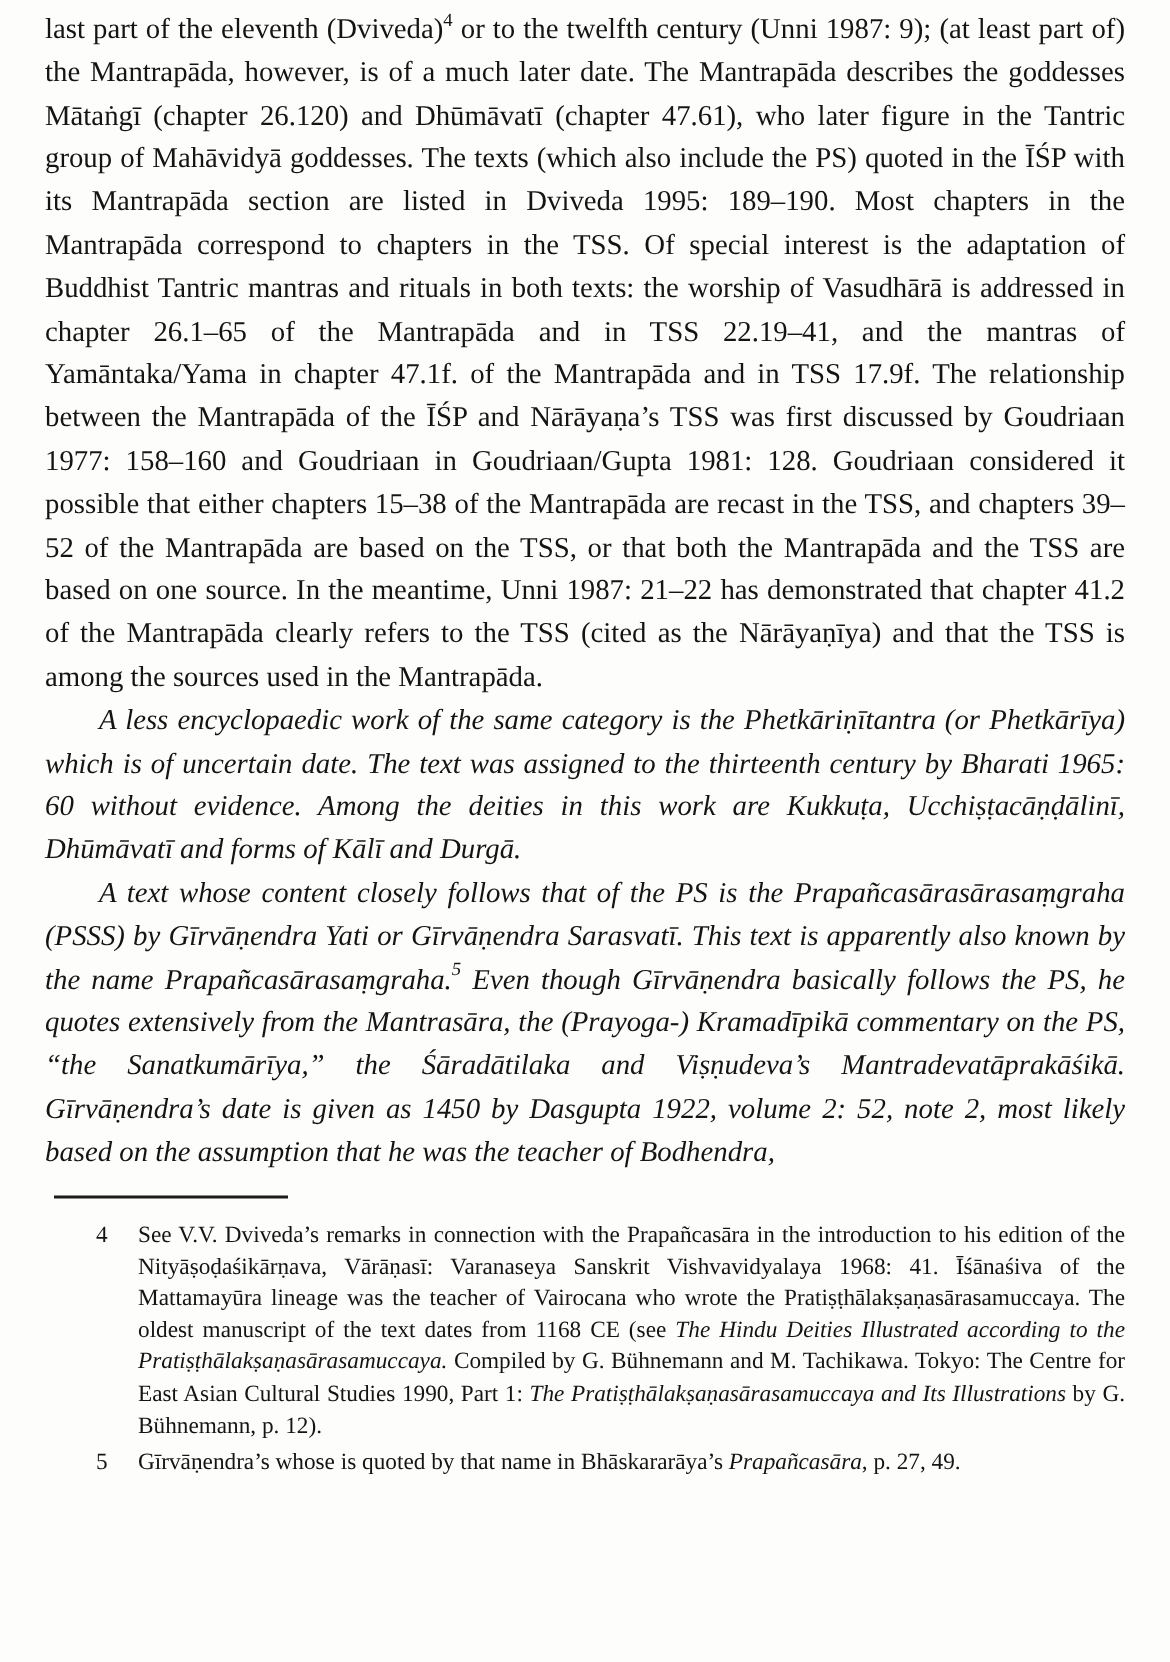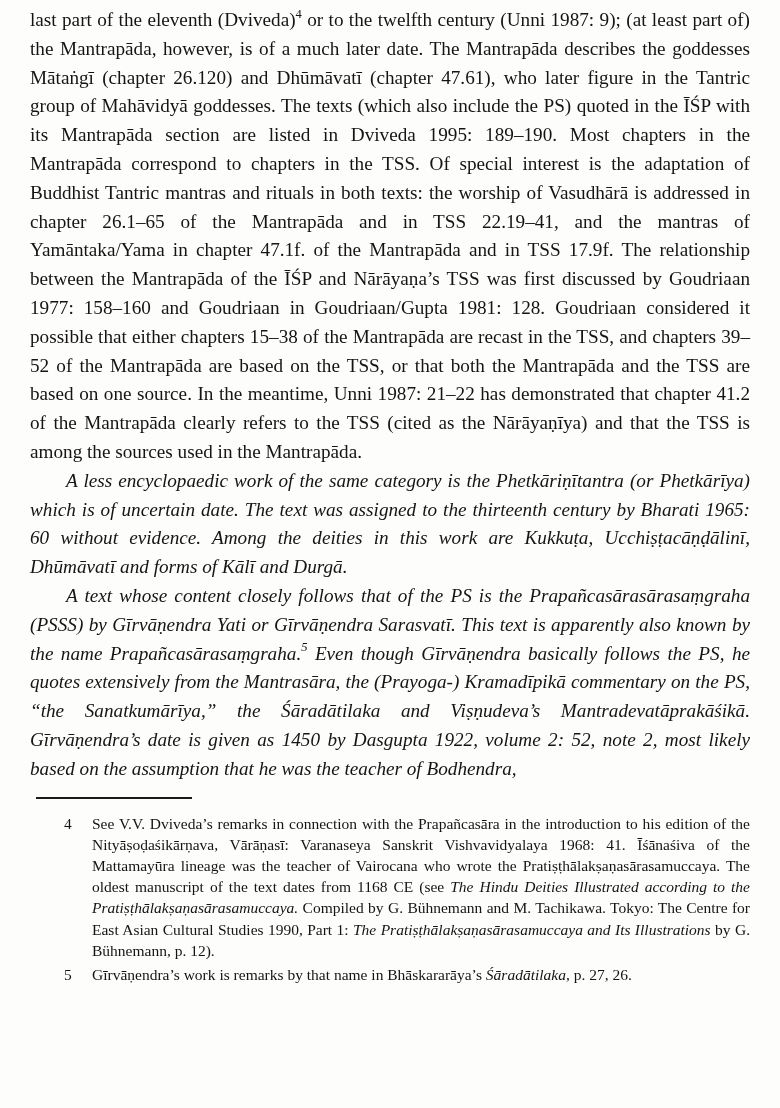--- a/index.html
+++ b/index.html
@@ -83,17 +83,17 @@
     <p class="para indented"><span>A text whose content closely follows that of the PS is the Prapañcasārasārasaṃgraha (PSSS) by Gīrvāṇendra Yati or Gīrvāṇendra Sarasvatī. This text is apparently also known by the name Prapañcasārasaṃgraha.</span><sup class="fnref">5</sup><span> Even though Gīrvāṇendra basically follows the PS, he quotes extensively from the Mantrasāra, the (Prayoga-) Kramadīpikā commentary on the PS, “the Sanatkumārīya,” the Śāradātilaka and Viṣṇudeva’s Mantradevatāprakāśikā. Gīrvāṇendra’s date is given as 1450 by Dasgupta 1922, volume 2: 52, note 2, most likely based on the assumption that he was the teacher of Bodhendra,</span></p>
 
   </div>
 
   <div class="fn-rule"></div>
 
   <div class="footnotes">
 
     <div class="footnote"><span class="fn-num">4</span><span><span>See V.V. Dviveda’s remarks in connection with the Prapañcasāra in the introduction to his edition of the Nityāṣoḍaśikārṇava, Vārāṇasī: Varanaseya Sanskrit Vishvavidyalaya 1968: 41. Īśānaśiva of the Mattamayūra lineage was the teacher of Vairocana who wrote the Pratiṣṭhālakṣaṇasārasamuccaya. The oldest manuscript of the text dates from 1168 CE (see </span><i>The Hindu Deities Illustrated according to the Pratiṣṭhālakṣaṇasārasamuccaya.</i><span> Compiled by G. Bühnemann and M. Tachikawa. Tokyo: The Centre for East Asian Cultural Studies 1990, Part 1: </span><i>The Pratiṣṭhālakṣaṇasārasamuccaya and Its Illustrations</i><span> by G. Bühnemann, p. 12).</span></span></div>
 
-    <div class="footnote"><span class="fn-num">5</span><span><span>Gīrvāṇendra’s work is remarks by that name in Bhāskararāya’s </span><i>Śāradātilaka</i><span>, p. 27, 26.</span></span></div>
+    <div class="footnote"><span class="fn-num">5</span><span><span>Gīrvāṇendra’s whose is quoted by that name in Bhāskararāya’s </span><i>Prapañcasāra</i><span>, p. 27, 49.</span></span></div>
 
   </div>
 
 </div>
 
 </body></html>

